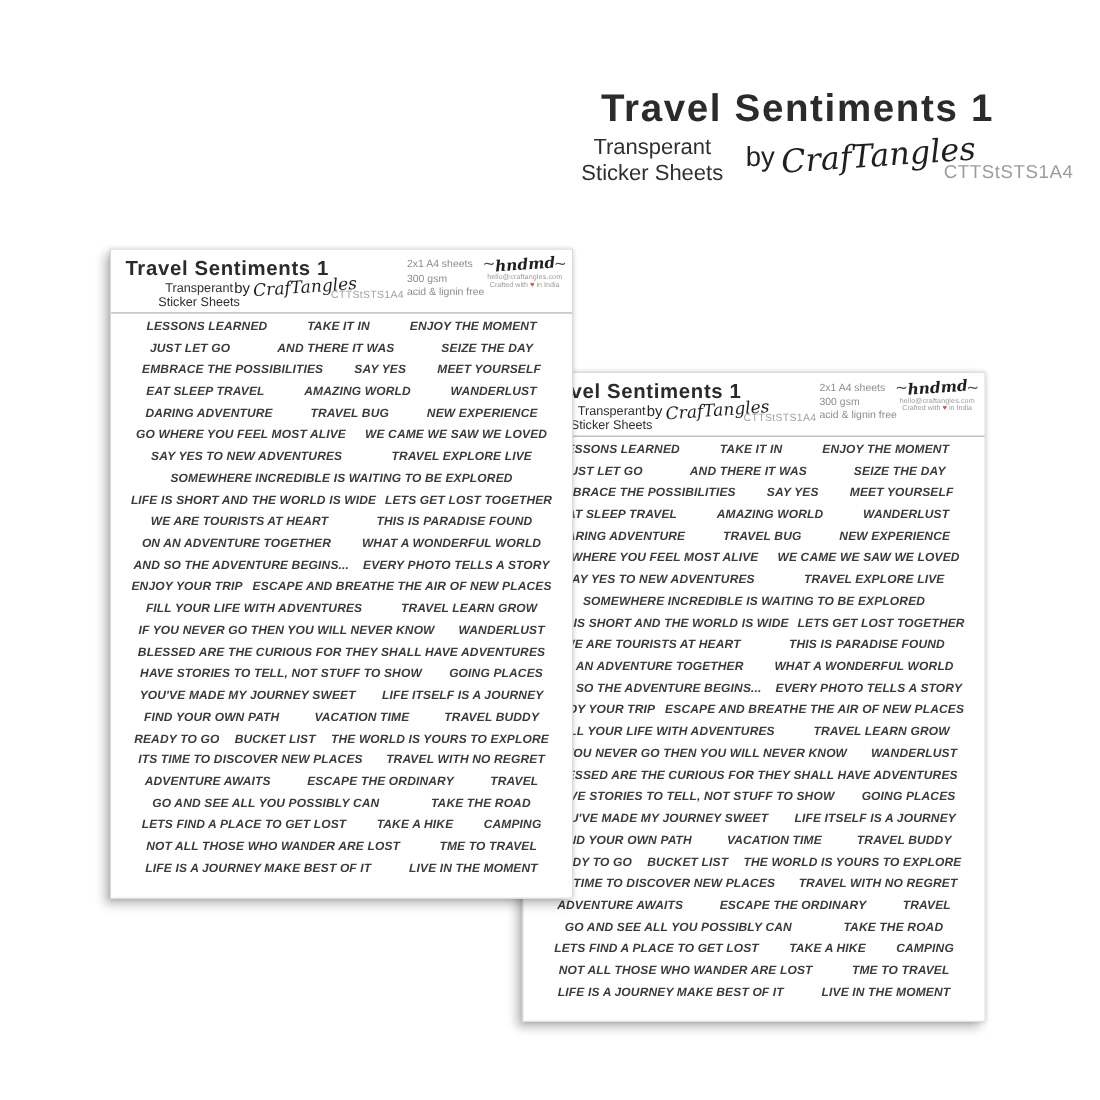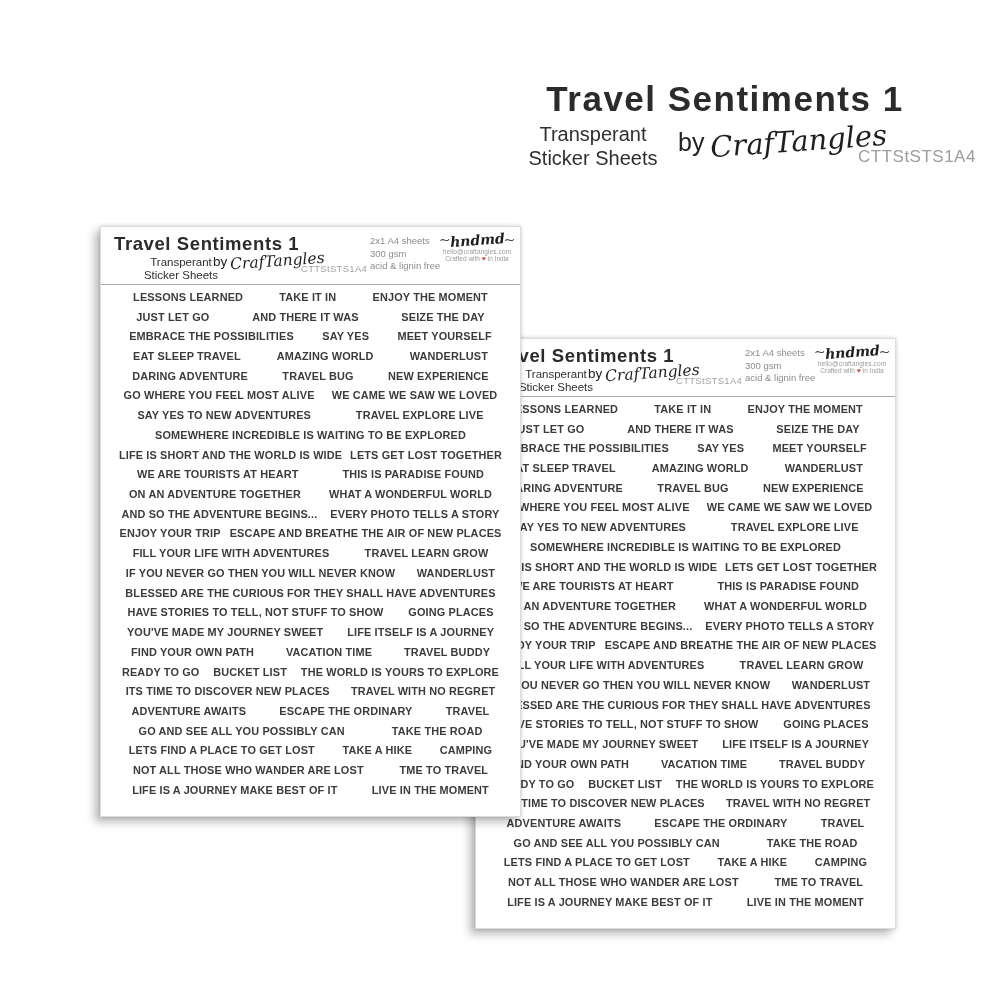--- a/index.html
+++ b/index.html
@@ -51,20 +51,21 @@
   .maker-script{font-size:14px;font-weight:bold;white-space:nowrap;}
   .maker-script .flourish{font-size:10px;color:#444;vertical-align:2px;}
   .maker-email{font-size:6.5px;color:#9a9a9a;margin-top:0px;letter-spacing:.1px;}
   .maker-tag{font-size:6.5px;color:#9a9a9a;}
   .maker-heart{color:#d9534f;font-size:7px;}
 
   .sticker-rows{position:absolute;left:8px;right:8px;top:60px;height:514px;}
   .sticker-row{
     height:19.72px;display:flex;align-items:center;justify-content:space-around;
     padding:0 6px;
+    font-style:italic;
   }
   .phrase{
     font-size:10.9px;font-weight:bold;color:#3b3b3b;letter-spacing:.15px;white-space:nowrap;
   }
 </style>
 </head>
 <body>
 
 <div class="stage">
 

